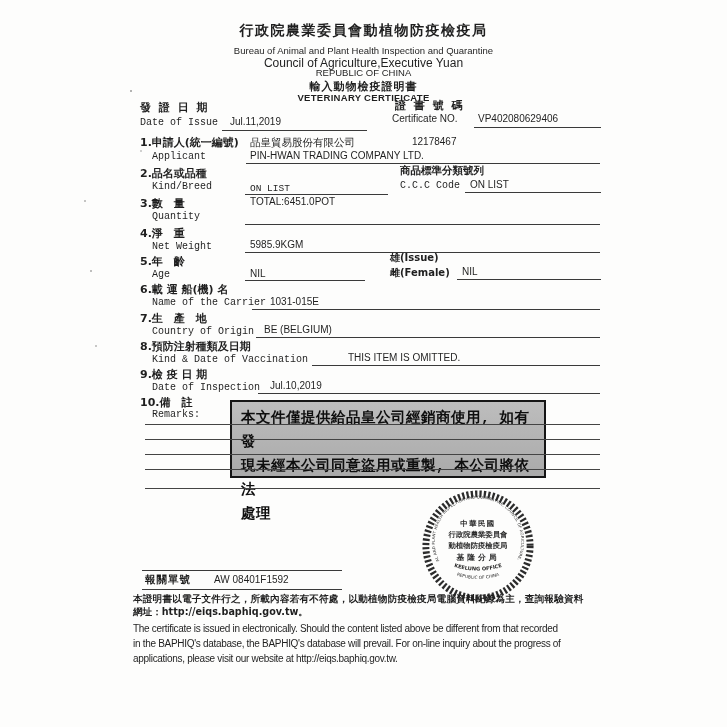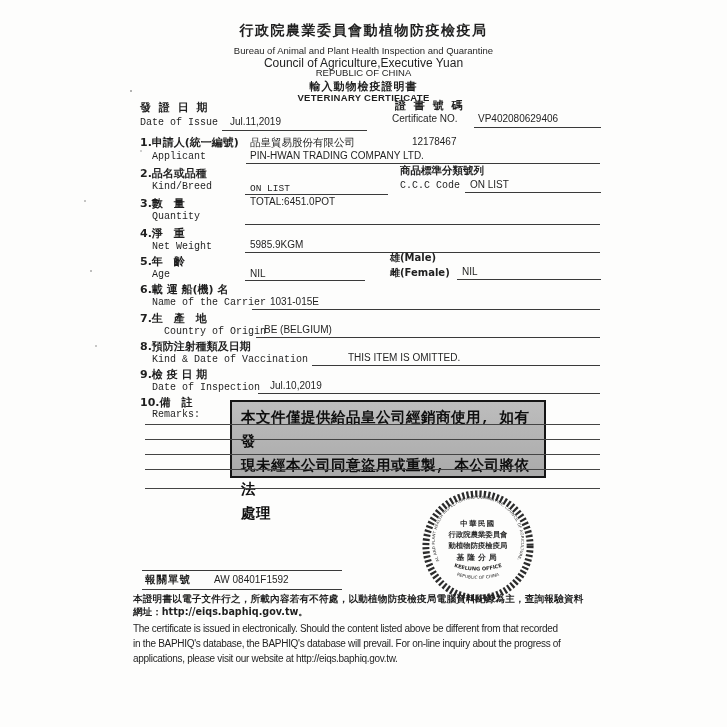--- a/index.html
+++ b/index.html
@@ -64,35 +64,35 @@
   <div class="abs sans" style="left:250px;top:196px;font-size:10px;">TOTAL:6451.0POT</div>
   <div class="abs mono" style="left:152px;top:211px;font-size:10px;">Quantity</div>
   <div class="rule" style="left:245px;top:224px;width:355px;"></div>
 
   <div class="abs cjk" style="left:140px;top:226px;font-size:11px;">4.淨　重</div>
   <div class="abs mono" style="left:152px;top:241px;font-size:10px;">Net Weight</div>
   <div class="abs sans" style="left:250px;top:239px;font-size:10px;">5985.9KGM</div>
   <div class="rule" style="left:245px;top:252px;width:355px;"></div>
 
   <div class="abs cjk" style="left:140px;top:254px;font-size:11px;">5.年　齡</div>
-  <div class="abs cjk" style="left:390px;top:251px;font-size:10px;">雄(Male)</div>
+  <div class="abs cjk" style="left:390px;top:251px;font-size:10px;">雄(Issue)</div>
   <div class="abs mono" style="left:152px;top:269px;font-size:10px;">Age</div>
   <div class="abs sans" style="left:250px;top:268px;font-size:10px;">NIL</div>
   <div class="rule" style="left:245px;top:280px;width:120px;"></div>
   <div class="abs cjk" style="left:390px;top:266px;font-size:10px;">雌(Female)</div>
   <div class="abs sans" style="left:462px;top:266px;font-size:10px;">NIL</div>
   <div class="rule" style="left:457px;top:279px;width:144px;"></div>
 
   <div class="abs cjk" style="left:140px;top:282px;font-size:11px;">6.載 運 船(機) 名</div>
   <div class="abs mono" style="left:152px;top:297px;font-size:10px;">Name of the Carrier</div>
   <div class="abs sans" style="left:270px;top:296px;font-size:10px;">1031-015E</div>
   <div class="rule" style="left:252px;top:309px;width:348px;"></div>
 
   <div class="abs cjk" style="left:140px;top:311px;font-size:11px;">7.生　產　地</div>
-  <div class="abs mono" style="left:152px;top:326px;font-size:10px;margin-left:12px;">Country of Origin</div>
+  <div class="abs mono" style="left:152px;top:326px;font-size:10px;">Country of Origin</div>
   <div class="abs sans" style="left:264px;top:324px;font-size:10px;">BE (BELGIUM)</div>
   <div class="rule" style="left:256px;top:337px;width:344px;"></div>
 
   <div class="abs cjk" style="left:140px;top:339px;font-size:11px;">8.預防注射種類及日期</div>
   <div class="abs mono" style="left:152px;top:354px;font-size:10px;">Kind &amp; Date of Vaccination</div>
   <div class="abs sans" style="left:348px;top:352px;font-size:10px;">THIS ITEM IS OMITTED.</div>
   <div class="rule" style="left:312px;top:365px;width:288px;"></div>
 
   <div class="abs cjk" style="left:140px;top:367px;font-size:11px;">9.檢 疫 日 期</div>
   <div class="abs mono" style="left:152px;top:382px;font-size:10px;">Date of Inspection</div>

